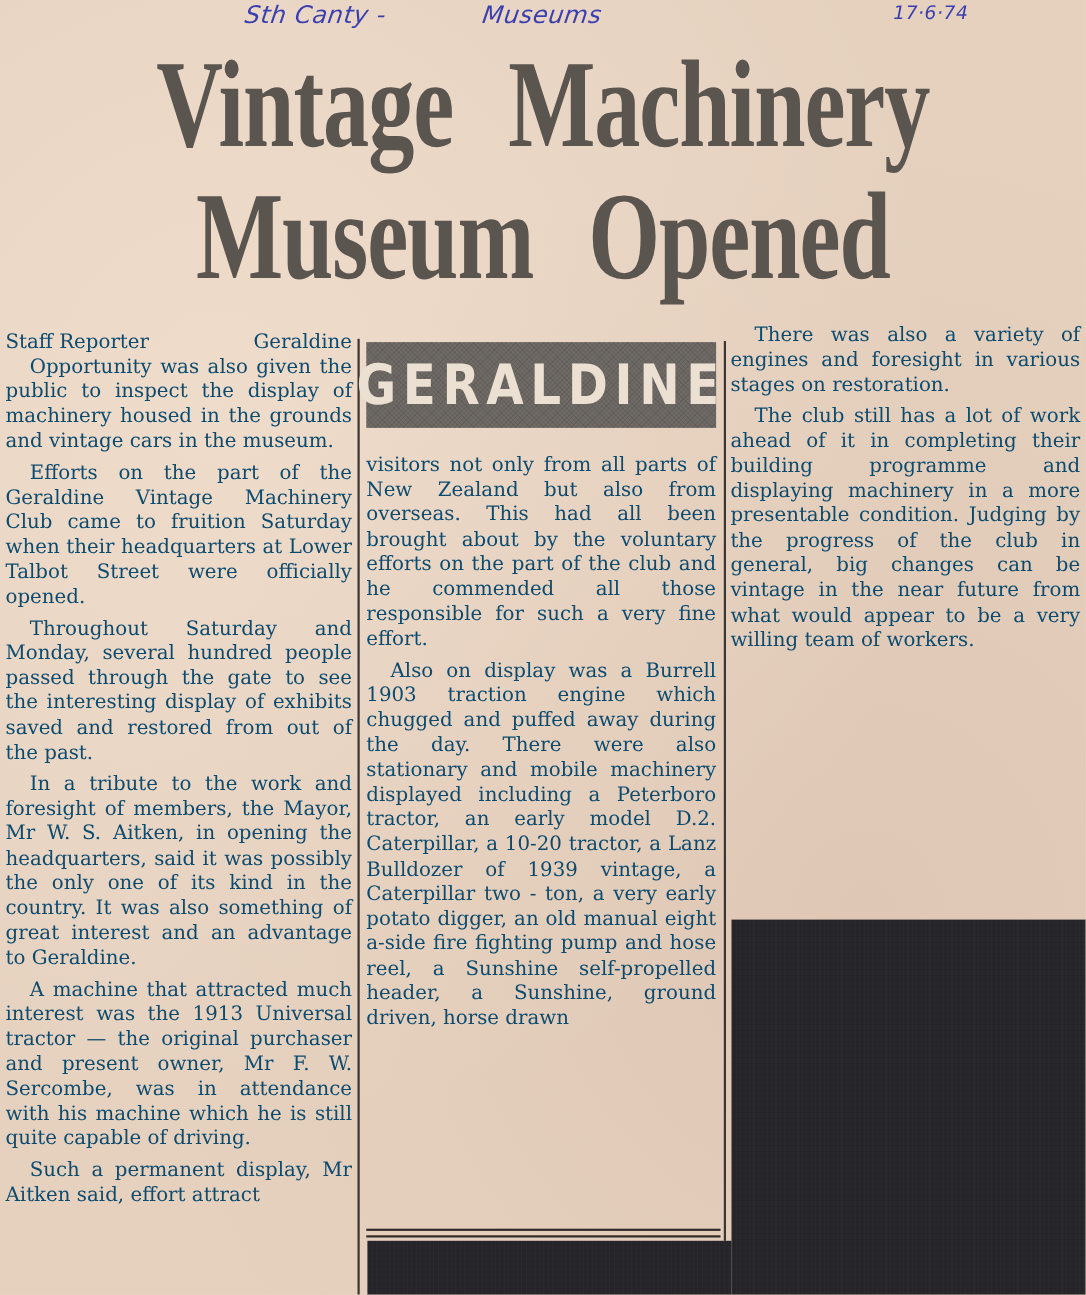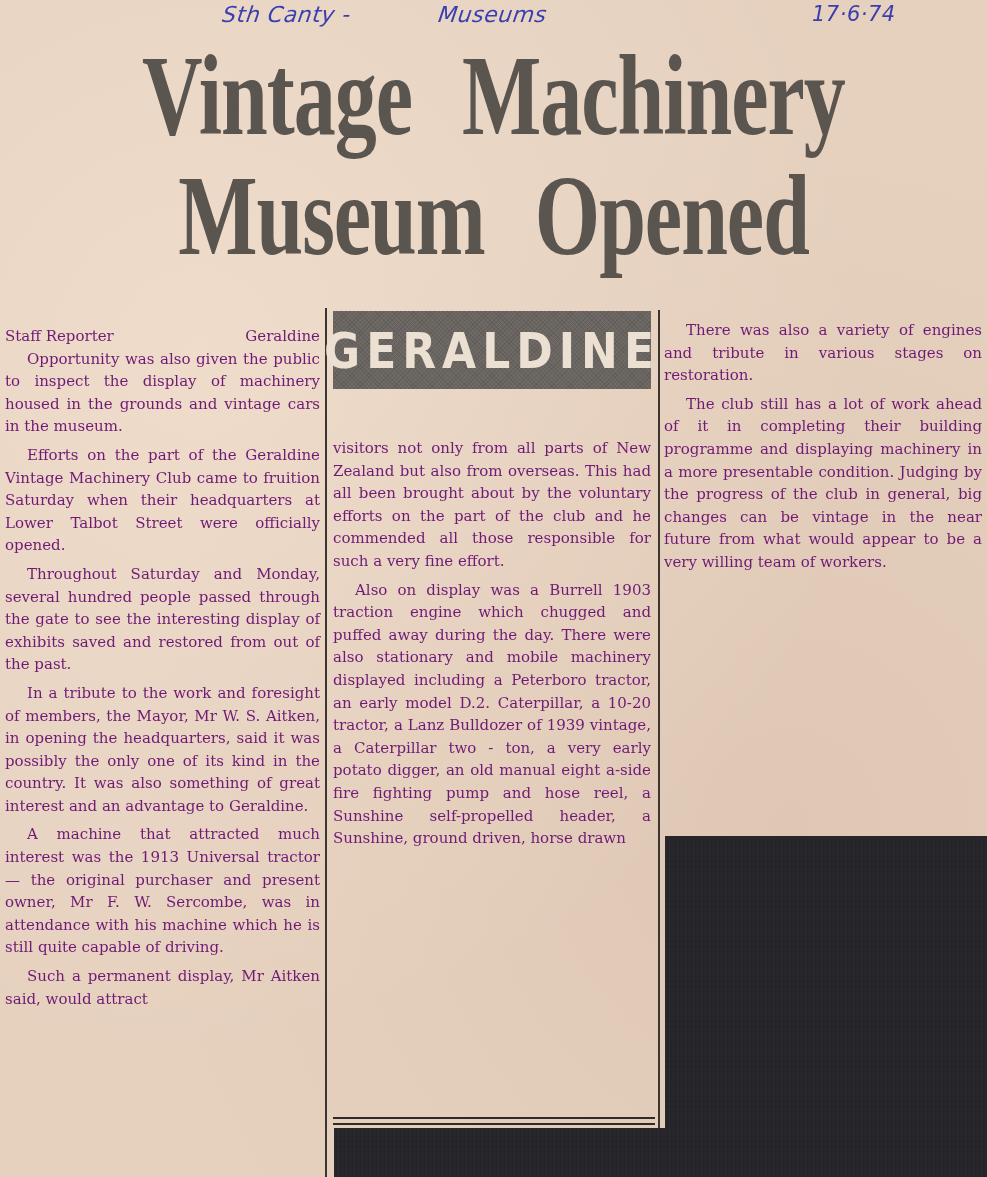--- a/index.html
+++ b/index.html
@@ -18,34 +18,34 @@
         #e6d1bf;
     }
     .handwriting {
       position: absolute; top: 2px; height: 34px;
       font-family: "DejaVu Sans", sans-serif;
       font-style: italic; color: #3a3fb0; font-size: 22px;
       letter-spacing: 0.5px;
     }
     .hw-1 { left: 222px; transform: skew(-8deg); }
     .hw-2 { left: 438px; transform: skew(-8deg); }
-    .hw-3 { left: 812px; font-size: 21px; }
+    .hw-3 { left: 812px; font-size: 17px; }
 
     .headline {
       position: absolute; left: 0; width: 987px; text-align: center;
       font-family: "Liberation Serif", serif; font-weight: bold;
       color: #5b5550; letter-spacing: -1px;
       transform: scaleY(1.35); transform-origin: top center;
     }
     .hl-1 { top: 30px; font-size: 84px; word-spacing: 30px; }
     .hl-2 { top: 150px; font-size: 84px; word-spacing: 30px; }
 
     .col {
-      position: absolute; font-size: 15px; line-height: 22.6px;
-      text-align: justify; color: #701a75; margin-top: 25px;
+      position: absolute; font-size: 18px; line-height: 22.6px;
+      text-align: justify; color: #0c4a6e;
     }
     .col p { margin: 0; text-indent: 22px; }
     .col p + p { margin-top: 6px; }
     .col p.noindent { text-indent: 0; }
     .col-1 { left: 5px; top: 300px; width: 315px; }
     .col-2 { left: 333px; top: 412px; width: 318px; }
     .col-3 { left: 664px; top: 294px; width: 318px; }
 
     .byline { display: flex; justify-content: space-between; text-indent: 0; margin-bottom: 0; }
 
@@ -102,34 +102,34 @@
 <div class="col col-1">
   <div class="byline">
     <span>Staff Reporter</span>
     <span>Geraldine</span>
   </div>
   <p>Opportunity was also given the public to inspect the display of machinery housed in the grounds and vintage cars in the museum.</p>
   <p>Efforts on the part of the Geraldine Vintage Machinery Club came to fruition Saturday when their headquarters at Lower Talbot Street were officially opened.</p>
   <p>Throughout Saturday and Monday, several hundred people passed through the gate to see the interesting display of exhibits saved and restored from out of the past.</p>
   <p>In a tribute to the work and foresight of members, the Mayor, Mr W. S. Aitken, in opening the headquarters, said it was possibly the only one of its kind in the country. It was also something of great interest and an advantage to Geraldine.</p>
   <p>A machine that attracted much interest was the 1913 Universal tractor — the original purchaser and present owner, Mr F. W. Sercombe, was in attendance with his machine which he is still quite capable of driving.</p>
-  <p>Such a permanent display, Mr Aitken said, would attract</p>
+  <p>Such a permanent display, Mr Aitken said, effort attract</p>
 </div>
 
 <div class="tag-box">
   <span class="tag-text">GERALDINE</span>
 </div>
 
 <div class="col col-2">
   <p class="noindent">visitors not only from all parts of New Zealand but also from overseas. This had all been brought about by the voluntary efforts on the part of the club and he commended all those responsible for such a very fine effort.</p>
   <p>Also on display was a Burrell 1903 traction engine which chugged and puffed away during the day. There were also stationary and mobile machinery displayed including a Peterboro tractor, an early model D.2. Caterpillar, a 10-20 tractor, a Lanz Bulldozer of 1939 vintage, a Caterpillar two - ton, a very early potato digger, an old manual eight a-side fire fighting pump and hose reel, a Sunshine self-propelled header, a Sunshine, ground driven, horse drawn</p>
 </div>
 
 <div class="col col-3">
-  <p>There was also a variety of engines and tribute in various stages on restoration.</p>
+  <p>There was also a variety of engines and foresight in various stages on restoration.</p>
   <p>The club still has a lot of work ahead of it in completing their building programme and displaying machinery in a more presentable condition. Judging by the progress of the club in general, big changes can be vintage in the near future from what would appear to be a very willing team of workers.</p>
 </div>
 
 <div class="rule-h rule-h1"></div>
 <div class="rule-h rule-h2"></div>
 
 <div class="dark-block dark-1"></div>
 <div class="dark-block dark-2"></div>
 
 </body></html>

